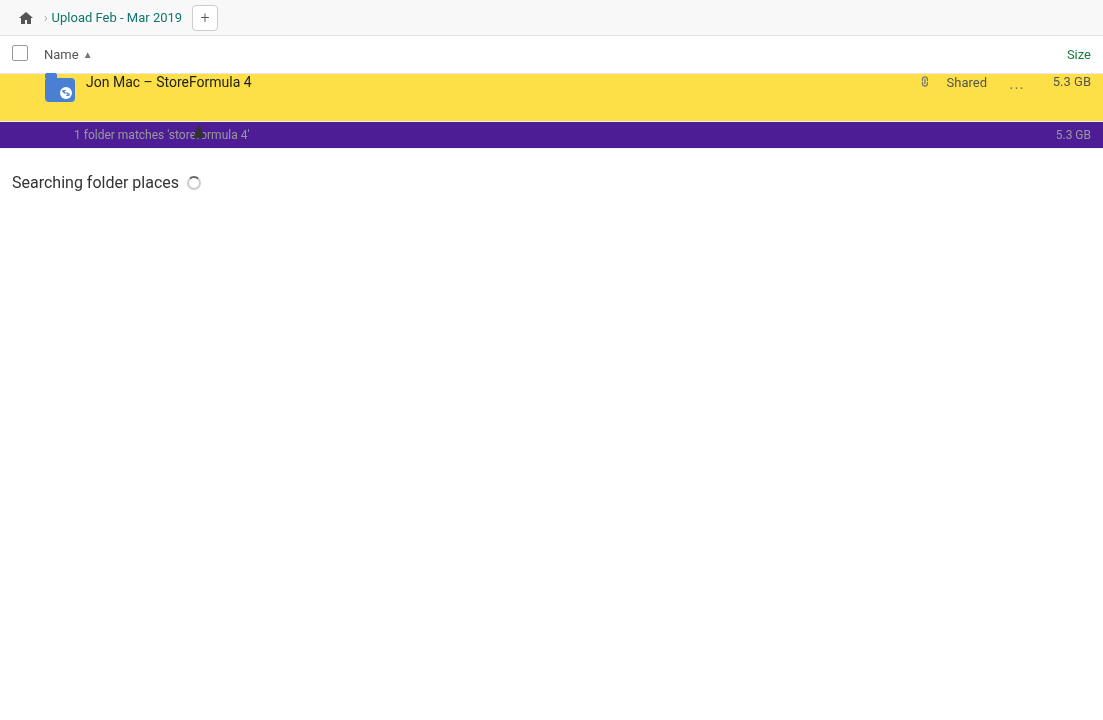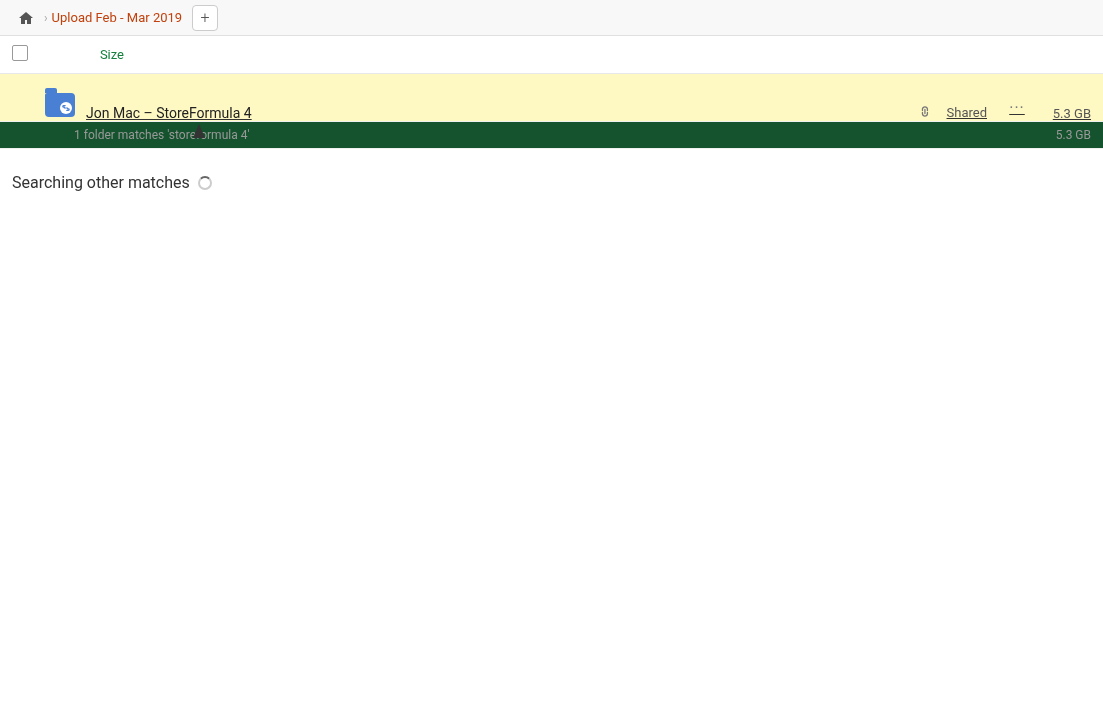--- a/index.html
+++ b/index.html
@@ -40,21 +40,21 @@
     }
 
     .breadcrumb-chevron {
       color: #aaa;
       margin: 0 4px;
       font-size: 12px;
     }
 
     .breadcrumb-title {
       font-size: 13px;
-      color: #c2410c;
+      color: #0f766e;
       font-weight: 400;
     }
 
     .add-button {
       display: flex;
       align-items: center;
       justify-content: center;
       width: 26px;
       height: 26px;
       border: 1px solid #ccc;
@@ -110,27 +110,26 @@
     .size-header {
       font-size: 13px;
       color: #15803d;
       width: 80px;
       text-align: right;
     }
 
     
     .file-row {
       display: flex;
-      align-items: flex-end;
+      align-items: flex-start;
       padding: 0 12px;
       height: 48px;
       border-bottom: 1px solid #f0f0f0;
-      background: #fef9c3;
+      background: #fde047;
       position: relative;
-      text-decoration: underline;
     }
 
     .file-checkbox {
       width: 32px;
       flex-shrink: 0;
     }
 
     .file-icon-area {
       width: 32px;
       height: 32px;
@@ -221,21 +220,21 @@
       color: #555;
       width: 60px;
       text-align: right;
     }
 
     
     .match-info-row {
       display: flex;
       align-items: center;
       padding: 6px 12px 6px 74px;
-      background: #14532d;
+      background: #4c1d95;
       border-bottom: 1px solid #f0f0f0;
     }
 
     .match-text {
       font-size: 12px;
       color: #999;
       flex: 1;
     }
 
     .match-size {
@@ -299,20 +298,24 @@
   </div>
   <span class="breadcrumb-chevron">›</span>
   <span class="breadcrumb-title">Upload Feb - Mar 2019</span>
   <div class="add-button">+</div>
 </div>
 
 <div class="column-header">
   <div class="checkbox-area">
     <span class="checkbox"></span>
   </div>
+  <div class="name-header">
+    <span>Name</span>
+    <span class="sort-arrow">▲</span>
+  </div>
   <div class="size-header">
     <span>Size</span>
   </div>
 </div>
 
 <div class="file-row">
   <div class="file-checkbox">
   </div>
   <div class="file-icon-area">
     <div class="folder-icon">
@@ -338,18 +341,18 @@
   <div class="file-size">5.3 GB</div>
 </div>
 
 <div class="match-info-row">
   <span class="match-text">1 folder matches 'storeformula 4'</span>
   <span class="match-size">5.3 GB</span>
 </div>
 
 <div class="searching-section">
   <div class="searching-title">
-    <span>Searching other matches</span>
+    <span>Searching folder places</span>
     <span class="searching-spinner"></span>
   </div>
 </div>
 
 <div class="cursor"></div>
 
 </body></html>

